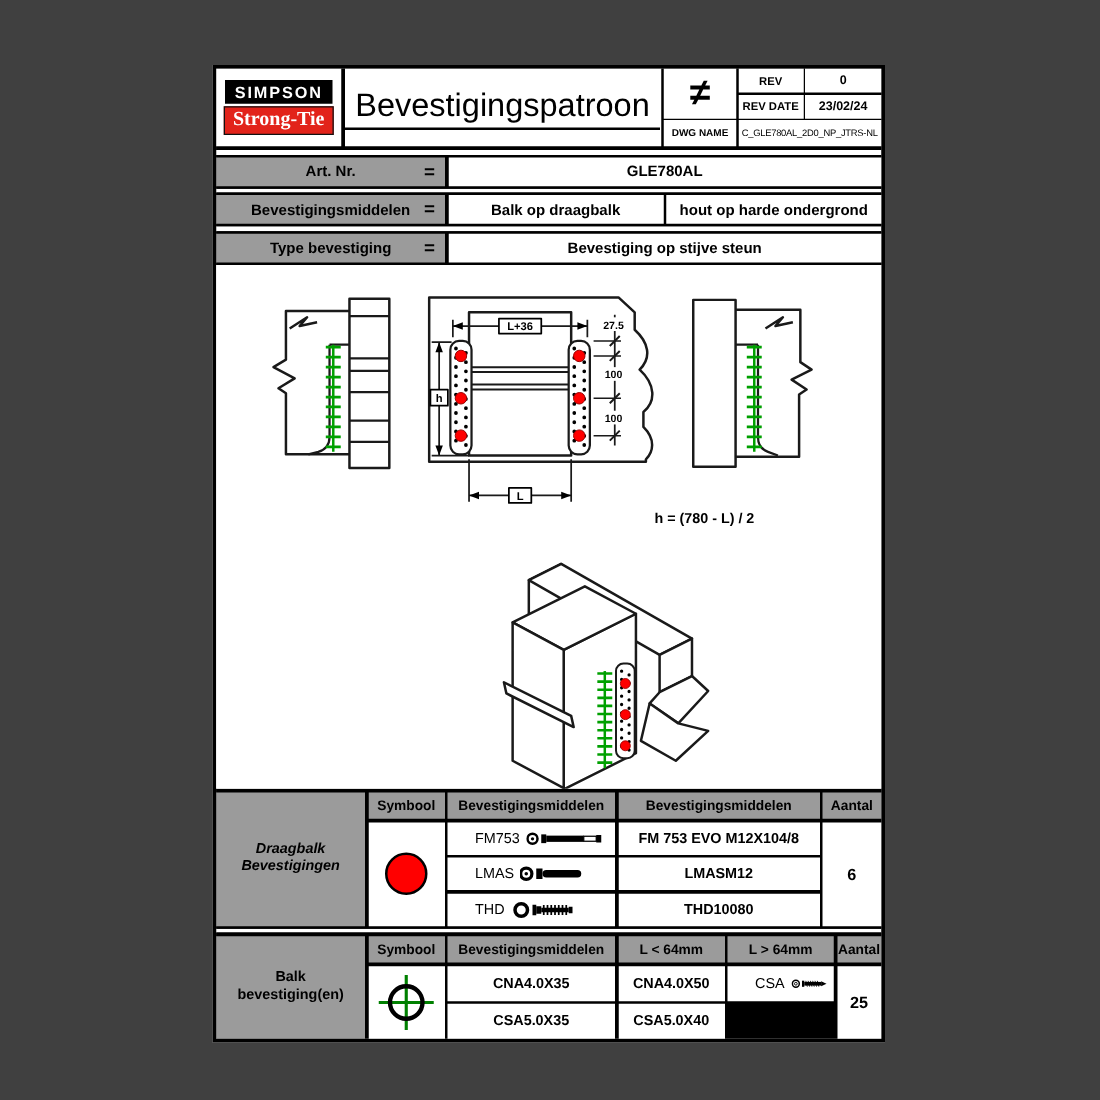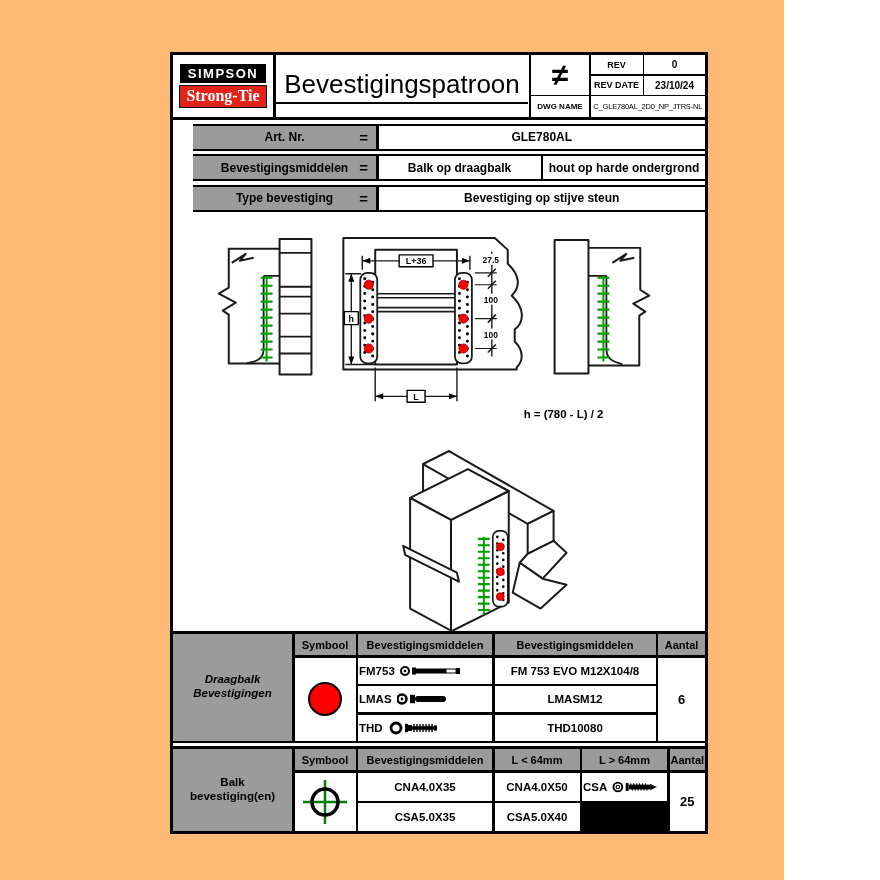--- a/index.html
+++ b/index.html
@@ -1,17 +1,17 @@
 <!DOCTYPE html>
 <html><head>
 <meta charset="utf-8">
 <style>
   * { box-sizing: border-box; margin: 0; padding: 0; }
   body { background:#fff; font-family:"Liberation Sans", sans-serif; }
-  .canvas { position:relative; width:784px; height:880px; background:#fdba74; overflow:hidden; }
+  .canvas { position:relative; width:880px; height:880px; background:#404040; overflow:hidden; }
   .sheet { position:absolute; left:170px; top:52px; width:538px; height:782px;
            border:3px solid #000; display:flex; flex-direction:column; background:#fff; }
 
   
   .hdr { height:65px; border-bottom:3px solid #000; background:#000;
          display:grid; grid-template-columns:100px 1fr 174px; gap:2.5px; }
   .hdr > div { background:#fff; }
   .logo-cell { display:flex; flex-direction:column; align-items:center; justify-content:center; gap:2px; }
   .simpson { background:#000; color:#fff; font-weight:bold; font-size:13px; letter-spacing:1.5px; padding:2px 8px; }
   .strongtie { background:#e2231a; color:#fff; font-weight:bold; font-size:16px;
@@ -22,21 +22,21 @@
                background:#000; gap:1.5px; }
   .rev-block > div { background:#fff; display:flex; align-items:center; justify-content:center; }
   .neq { grid-row:1/3; grid-column:1; font-size:30px; font-weight:bold; line-height:1; }
   .rev-lbl { font-size:9px; font-weight:bold; }
   .rev-val { font-size:10px; font-weight:bold; }
   .dwg-lbl { font-size:8px; font-weight:bold; }
   .dwg-val { grid-column:2/4; font-size:7.5px; font-weight:normal; letter-spacing:-0.2px; }
 
   
   .info-row { height:27px; margin-top:3.5px; border-top:2.5px solid #000; border-bottom:2.5px solid #000;
-              background:#000; display:grid; gap:2.5px;margin-left:20px; }
+              background:#000; display:grid; gap:2.5px; }
   .info-row.cols1 { grid-template-columns:183px 1fr; }
   .info-row.cols2 { grid-template-columns:183px 1fr 1fr; }
   .info-row > div { background:#fff; display:flex; align-items:center; justify-content:center;
                     font-weight:bold; font-size:12px; }
   .info-label { background:#9b9b9b !important; position:relative; }
   .info-eq { position:absolute; right:8px; font-size:15px; }
 
   
   .draw-area { flex:1; position:relative; background:#fff; }
   .draw-area svg { position:absolute; inset:0; width:100%; height:100%; }
@@ -48,21 +48,21 @@
   .t2 { margin-top:3.5px; grid-template-columns:119px 61px 134px 85px 85px 1fr; grid-template-rows:21px 28px 28px; border-bottom:0; }
   .ftable > div { background:#fff; display:flex; align-items:center; justify-content:center; }
   .fhead { background:#9b9b9b !important; font-weight:bold; font-size:11px; }
   .flabel { background:#9b9b9b !important; font-weight:bold; font-size:11.5px; flex-direction:column; line-height:1.2; text-align:center; }
   .t1 .flabel { grid-row:1/5; grid-column:1;font-style:italic; }
   .t2 .flabel { grid-row:1/4; grid-column:1; }
   .t1 .fsym { grid-row:2/5; grid-column:2; }
   .t2 .fsym { grid-row:2/4; grid-column:2; }
   .t1 .faantal { grid-row:2/5; grid-column:5; font-weight:bold; font-size:13px; }
   .t2 .faantal { grid-row:2/4; grid-column:6; font-weight:bold; font-size:13px; }
-  .fcode { justify-content:flex-start !important; gap:5px; padding-left:1px; font-weight:bold; font-size:11.5px; }
+  .fcode { justify-content:flex-start !important; gap:5px; padding-left:22px; font-weight:normal; font-size:11.5px; }
   .fprod { font-weight:bold; font-size:11.5px; }
   .red-circle { width:34px; height:34px; border-radius:50%; background:#ff0000; border:2.5px solid #000; }
 </style>
 </head>
 <body>
 
 <div class="canvas">
   <div class="sheet">
 
     <div class="hdr">
@@ -71,21 +71,21 @@
         <div class="strongtie">Strong-Tie</div>
       </div>
       <div class="title-cell">
         <span class="title-text">Bevestigingspatroon</span>
       </div>
       <div class="rev-block" style="background:#000;">
         <div class="neq">≠</div>
         <div class="rev-lbl">REV</div>
         <div class="rev-val">0</div>
         <div class="rev-lbl">REV DATE</div>
-        <div class="rev-val">23/10/24</div>
+        <div class="rev-val">23/02/24</div>
         <div class="dwg-lbl">DWG NAME</div>
         <div class="dwg-val">C_GLE780AL_2D0_NP_JTRS-NL</div>
       </div>
     </div>
 
     <div class="info-row cols1">
       <div class="info-label">
         <span>Art. Nr.</span>
         <span class="info-eq">=</span>
       </div>

